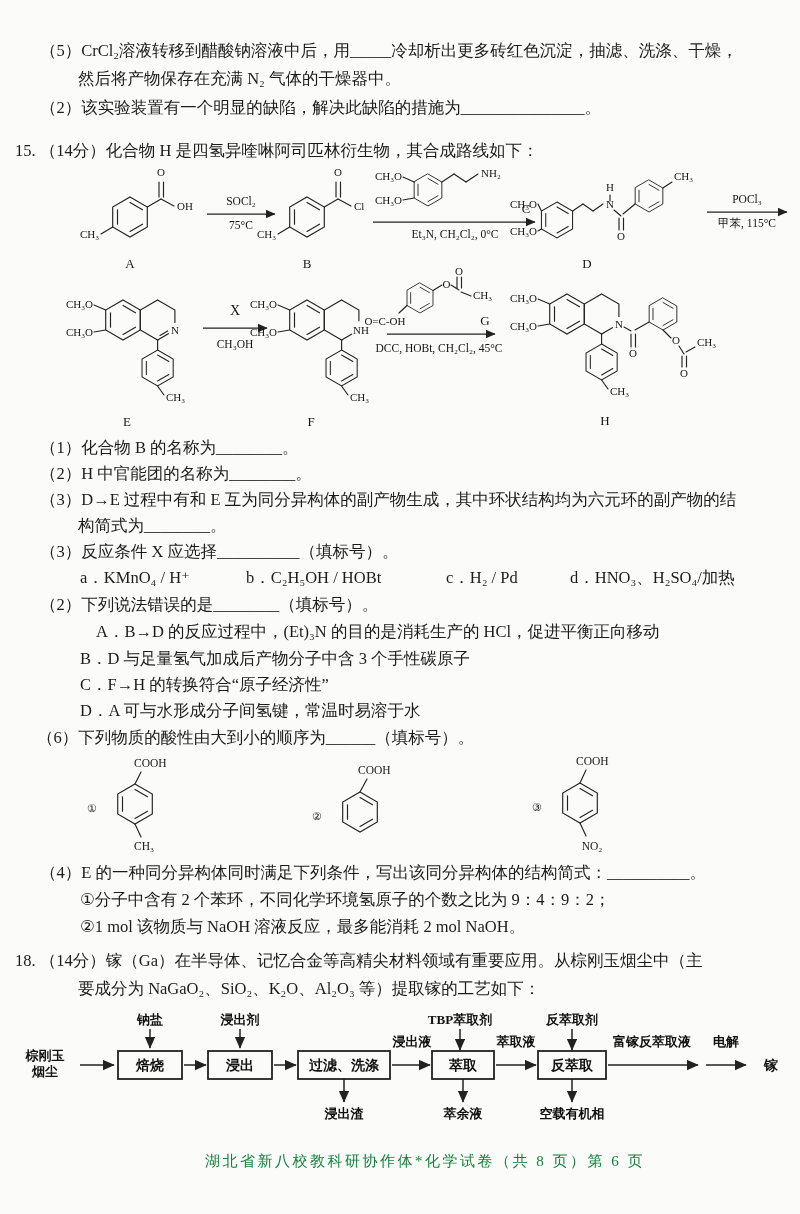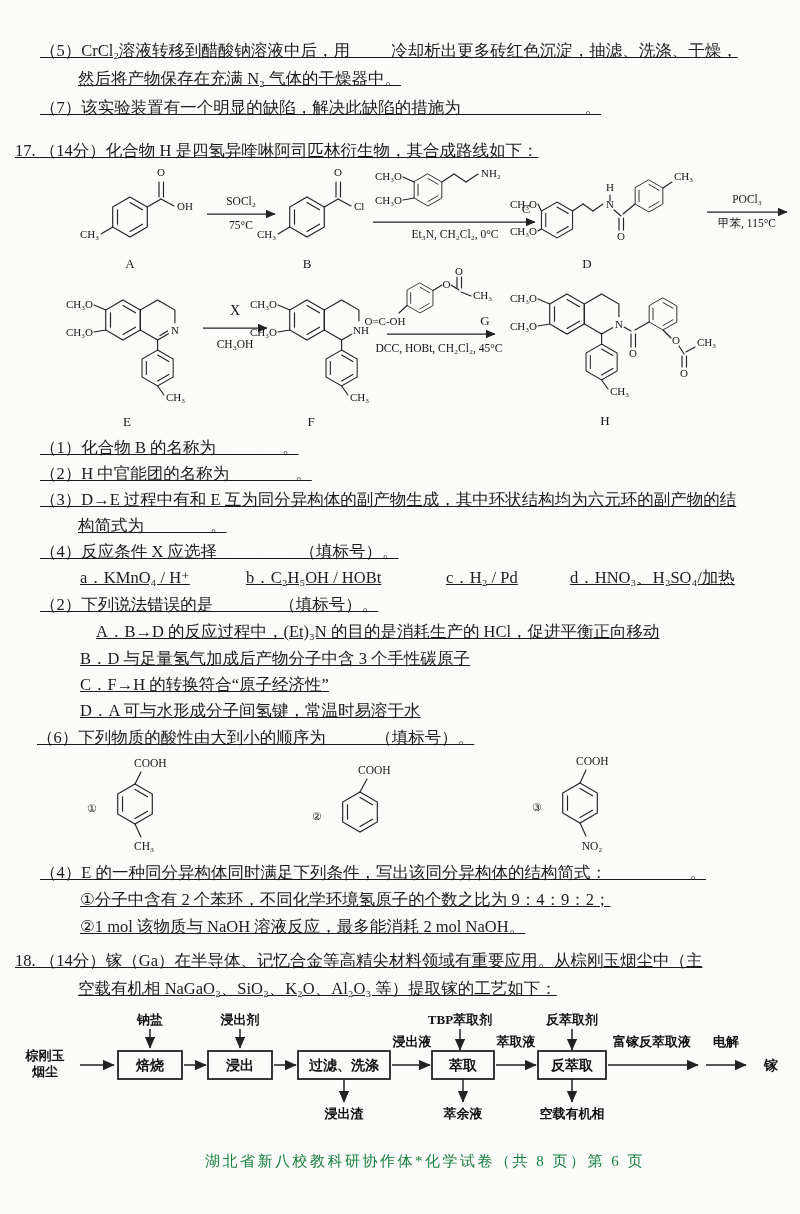--- a/index.html
+++ b/index.html
@@ -2,21 +2,21 @@
 <html><head>
 <meta charset="utf-8">
 <style>
   html,body{margin:0;padding:0;}
   body{
     width:800px;height:1214px;position:relative;
     background:#fbfbf9;color:#1b1b1b;
     font-family:"Liberation Serif","DejaVu Serif","DejaVu Sans",serif;
     overflow:hidden;
   }
-  .ln{position:absolute;white-space:nowrap;font-size:16.5px;line-height:1.3;text-decoration:underline;}
+  .ln{position:absolute;white-space:nowrap;font-size:16.5px;line-height:1.3;}
   .foot{position:absolute;width:100%;text-align:center;font-size:15px;
         letter-spacing:2.5px;color:#15803d;padding-left:25px;}
   svg{position:absolute;overflow:visible;}
   .ring{stroke:#222;stroke-width:1.15;fill:none;stroke-linecap:round;}
   .arr{stroke:#222;stroke-width:1.25;fill:none;marker-end:url(#ah);}
   .farr{stroke:#222;stroke-width:1.5;fill:none;marker-end:url(#ah);}
   .at{fill:#141414;stroke:none;font-size:11px;font-family:"Liberation Serif","DejaVu Serif",serif;}
   .rg{font-size:11.5px;}
   .cl{font-size:13px;}
   .big{font-size:14px;}
@@ -25,23 +25,23 @@
   .ft{fill:#111;stroke:none;font-size:14px;font-weight:bold;
       font-family:"Liberation Serif","DejaVu Serif",serif;}
   .fl{fill:#111;stroke:none;font-size:13px;font-weight:bold;
       font-family:"Liberation Serif","DejaVu Serif",serif;}
 </style>
 </head>
 <body>
 
 <div class="ln" style="left:40px;top:40px">（5）CrCl₂溶液转移到醋酸钠溶液中后，用_____冷却析出更多砖红色沉淀，抽滤、洗涤、干燥，</div>
 <div class="ln" style="left:78px;top:68px">然后将产物保存在充满 N₂ 气体的干燥器中。</div>
-<div class="ln" style="left:40px;top:97px">（7）该实验装置有一个明显的缺陷，解决此缺陷的措施为_______________。</div>
-
-<div class="ln" style="left:15px;top:140px">17. （14分）化合物 H 是四氢异喹啉阿司匹林衍生物，其合成路线如下：</div>
+<div class="ln" style="left:40px;top:97px">（2）该实验装置有一个明显的缺陷，解决此缺陷的措施为_______________。</div>
+
+<div class="ln" style="left:15px;top:140px">15. （14分）化合物 H 是四氢异喹啉阿司匹林衍生物，其合成路线如下：</div>
 
 <svg style="left:35px;top:160px" width="760" height="112" viewBox="0 0 760 112">
   <defs>
     <marker id="ah" markerWidth="10" markerHeight="8" refX="7.5" refY="3.5" orient="auto">
       <path d="M0,0 L8,3.5 L0,7 Z" fill="#222" stroke="none"></path>
     </marker>
     <polygon id="hx" points="0,-20 17.3,-10 17.3,10 0,20 -17.3,10 -17.3,-10"></polygon>
     <g id="bz">
       <use href="#hx"></use>
       <line x1="0" y1="-14.4" x2="12.5" y2="-7.2"></line>
@@ -218,21 +218,21 @@
     <text class="at" x="662" y="78">CH₃</text>
     <text class="at" x="575" y="127">CH₃</text>
     <text class="at cl" x="570" y="157" text-anchor="middle">H</text>
   </g>
 </svg>
 
 <div class="ln" style="left:40px;top:437px">（1）化合物 B 的名称为________。</div>
 <div class="ln" style="left:40px;top:463px">（2）H 中官能团的名称为________。</div>
 <div class="ln" style="left:40px;top:489px">（3）D→E 过程中有和 E 互为同分异构体的副产物生成，其中环状结构均为六元环的副产物的结</div>
 <div class="ln" style="left:78px;top:515px">构简式为________。</div>
-<div class="ln" style="left:40px;top:541px">（4）反应条件 X 应选择__________（填标号）。</div>
+<div class="ln" style="left:40px;top:541px">（3）反应条件 X 应选择__________（填标号）。</div>
 <div class="ln" style="left:80px;top:567px">a．KMnO₄ / H⁺</div>
 <div class="ln" style="left:246px;top:567px">b．C₂H₅OH / HOBt</div>
 <div class="ln" style="left:446px;top:567px">c．H₂ / Pd</div>
 <div class="ln" style="left:570px;top:567px">d．HNO₃、H₂SO₄/加热</div>
 <div class="ln" style="left:40px;top:594px">（2）下列说法错误的是________（填标号）。</div>
 <div class="ln" style="left:96px;top:621px">A．B→D 的反应过程中，(Et)₃N 的目的是消耗生产的 HCl，促进平衡正向移动</div>
 <div class="ln" style="left:80px;top:648px">B．D 与足量氢气加成后产物分子中含 3 个手性碳原子</div>
 <div class="ln" style="left:80px;top:674px">C．F→H 的转换符合“原子经济性”</div>
 <div class="ln" style="left:80px;top:700px">D．A 可与水形成分子间氢键，常温时易溶于水</div>
 <div class="ln" style="left:37px;top:727px">（6）下列物质的酸性由大到小的顺序为______（填标号）。</div>
@@ -260,21 +260,21 @@
     <text class="at rg" x="532" y="104" text-anchor="middle">NO₂</text>
     <text class="at" x="477" y="65" text-anchor="middle" font-size="15">③</text>
   </g>
 </svg>
 
 <div class="ln" style="left:40px;top:862px">（4）E 的一种同分异构体同时满足下列条件，写出该同分异构体的结构简式：__________。</div>
 <div class="ln" style="left:80px;top:889px">①分子中含有 2 个苯环，不同化学环境氢原子的个数之比为 9：4：9：2；</div>
 <div class="ln" style="left:80px;top:916px">②1 mol 该物质与 NaOH 溶液反应，最多能消耗 2 mol NaOH。</div>
 
 <div class="ln" style="left:15px;top:950px">18. （14分）镓（Ga）在半导体、记忆合金等高精尖材料领域有重要应用。从棕刚玉烟尘中（主</div>
-<div class="ln" style="left:78px;top:978px">空载有机相 NaGaO₂、SiO₂、K₂O、Al₂O₃ 等）提取镓的工艺如下：</div>
+<div class="ln" style="left:78px;top:978px">要成分为 NaGaO₂、SiO₂、K₂O、Al₂O₃ 等）提取镓的工艺如下：</div>
 
 <svg style="left:0;top:1006px" width="800" height="126" viewBox="0 0 800 126">
 
   <text class="fl" x="150" y="18" text-anchor="middle">钠盐</text>
   <line class="farr" x1="150" y1="23" x2="150" y2="42"></line>
   <text class="fl" x="240" y="18" text-anchor="middle">浸出剂</text>
   <line class="farr" x1="240" y1="23" x2="240" y2="42"></line>
   <text class="fl" x="460" y="18" text-anchor="middle">TBP萃取剂</text>
   <line class="farr" x1="460" y1="23" x2="460" y2="44"></line>
   <text class="fl" x="572" y="18" text-anchor="middle">反萃取剂</text>

